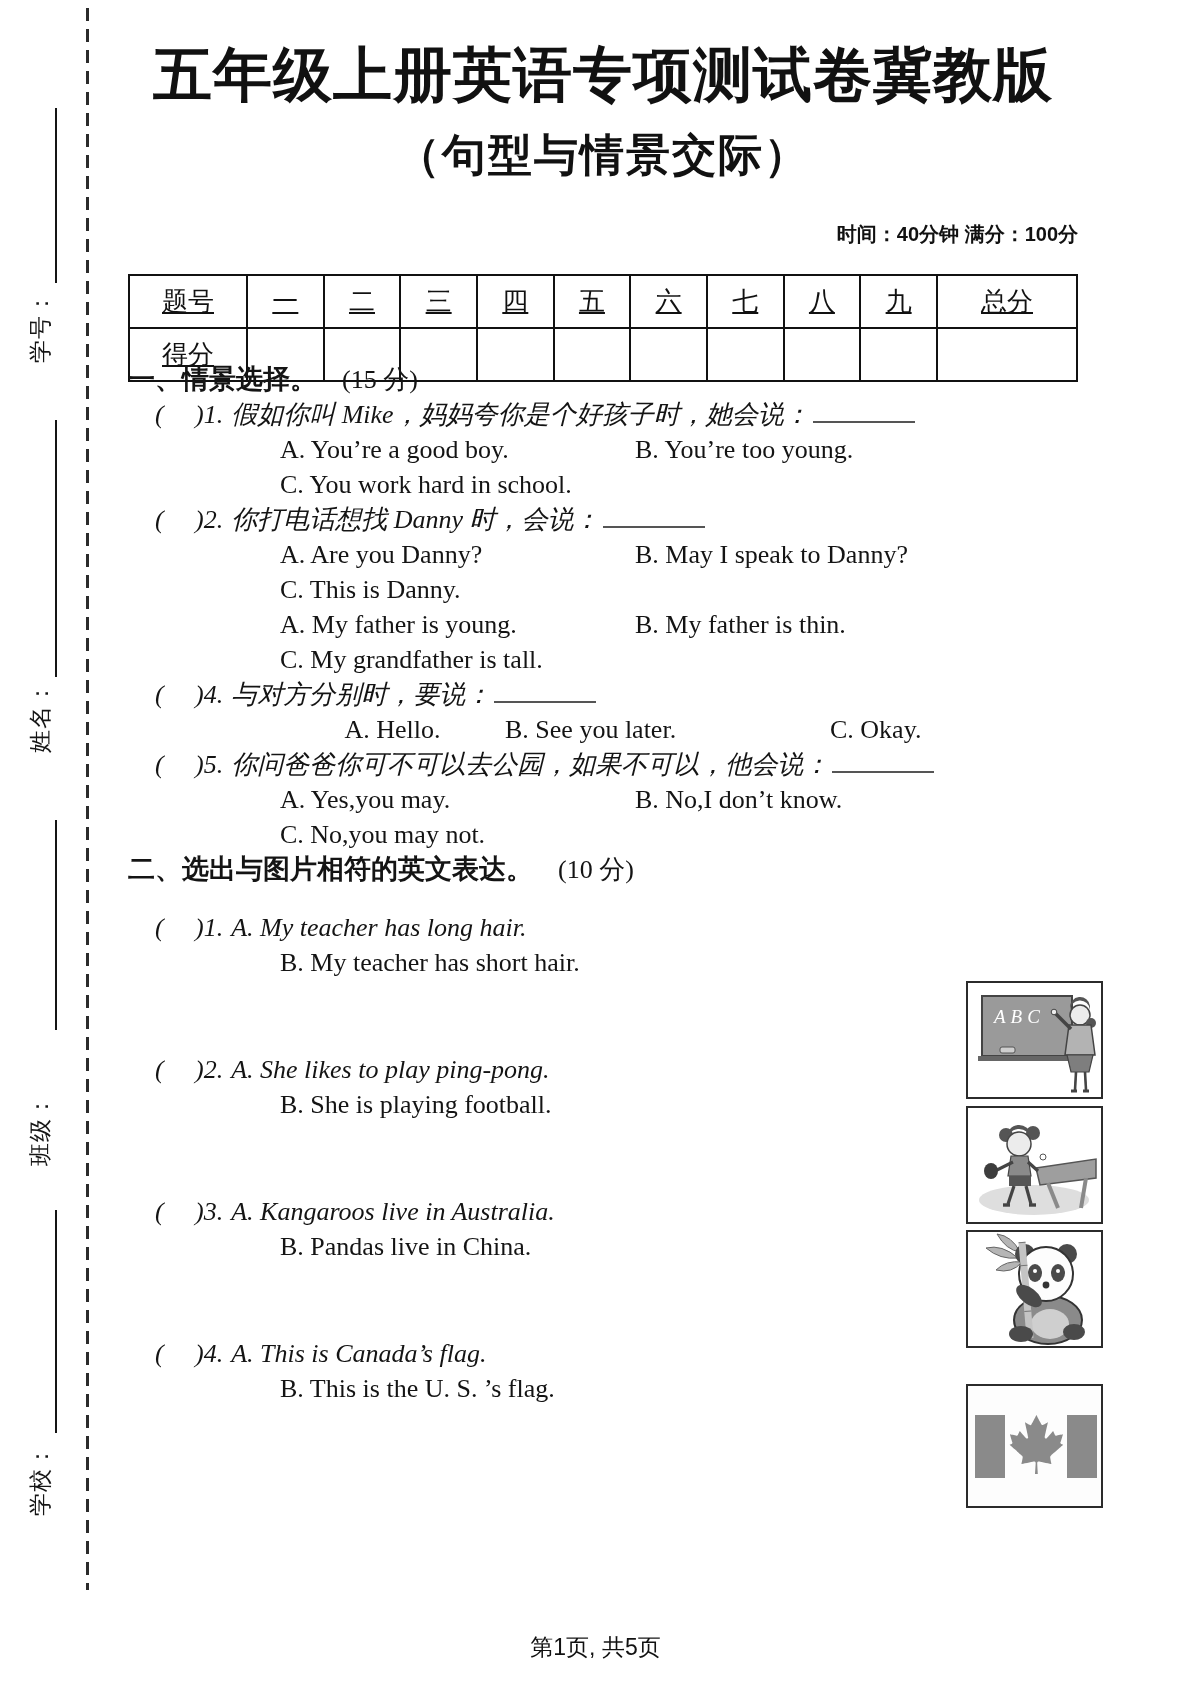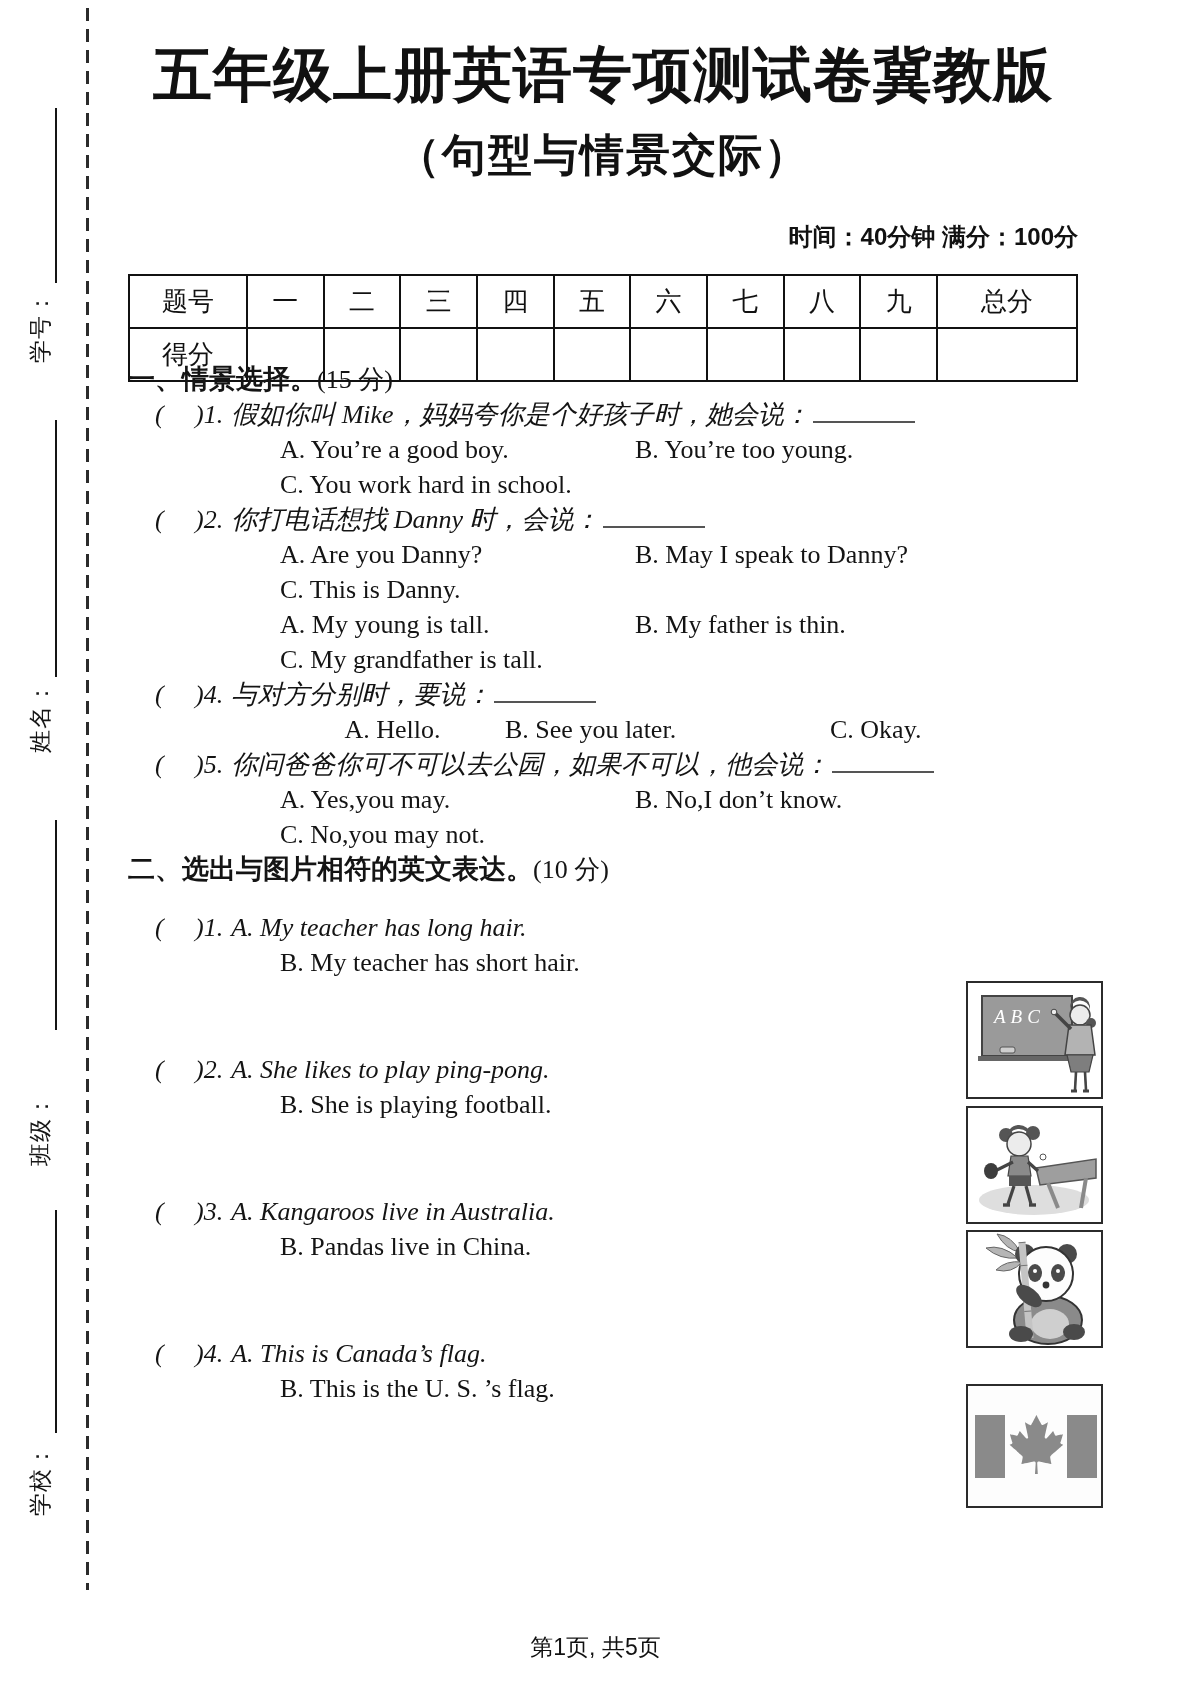--- a/index.html
+++ b/index.html
@@ -15,34 +15,34 @@
   .side-label{position:absolute;left:-2px;width:84px;height:30px;line-height:30px;
     text-align:center;font-size:23px;color:#151515;transform:rotate(-90deg);letter-spacing:1px;}
   .lb1{top:312px;} .lb2{top:702px;} .lb3{top:1115px;} .lb4{top:1465px;}
 
   
   .title{position:absolute;left:128px;top:36px;width:950px;text-align:center;
     font-size:59px;font-weight:bold;letter-spacing:1px;white-space:nowrap;}
   .subtitle{position:absolute;left:128px;top:126px;width:950px;text-align:center;
     font-size:44px;font-weight:bold;letter-spacing:2px;}
   .meta{position:absolute;left:128px;top:221px;width:950px;text-align:right;
-    font-size:24px;font-weight:bold;}
+    font-size:20px;font-weight:bold;}
 
   
   table.score{position:absolute;left:128px;top:274px;width:950px;
     border-collapse:collapse;table-layout:fixed;}
   table.score td{border:2px solid #111;height:51px;text-align:center;
-    font-size:26px;padding:0;}
+    font-size:26px;padding:0;text-decoration:underline;}
 
   
   .content{position:absolute;left:128px;top:362px;width:955px;
     font-family:"Liberation Serif",serif;font-size:26px;color:#141414;}
   .line{height:35px;line-height:35px;white-space:nowrap;}
   .sec-head{font-family:"Liberation Sans",sans-serif;font-weight:bold;font-size:27px;}
-  .sec-head .points{font-family:"Liberation Serif",serif;font-weight:normal;font-size:26px;}
+  .sec-head .points{font-family:"Liberation Serif",serif;font-weight:normal;font-size:26px;margin-left:25px;}
   .q-line{padding-left:27px;font-style:italic;}
   .open{display:inline-block;width:40px;}
   .num{margin-right:8px;}
   .opt-line{padding-left:152px;}
   .col355{display:inline-block;width:355px;}
   .col225{display:inline-block;width:225px;text-align:center;}
   .col325{display:inline-block;width:325px;}
   .blank{display:inline-block;width:102px;height:24px;border-bottom:2px solid #555;
     margin-left:3px;vertical-align:baseline;}
   .s2q1{margin-top:23px;} .s2q{margin-top:72px;}
@@ -140,21 +140,21 @@
       <span class="open">(</span><span class="num">)2.</span><span>你打电话想找 Danny 时，会说：</span><span class="blank"></span>
     </div>
     <div class="line opt-line">
       <span class="col355">A. Are you Danny?</span><span>B. May I speak to Danny?</span>
     </div>
     <div class="line opt-line">
       <span>C. This is Danny.</span>
     </div>
 
     <div class="line opt-line">
-      <span class="col355">A. My young is tall.</span><span>B. My father is thin.</span>
+      <span class="col355">A. My father is young.</span><span>B. My father is thin.</span>
     </div>
     <div class="line opt-line">
       <span>C. My grandfather is tall.</span>
     </div>
 
     <div class="line q-line">
       <span class="open">(</span><span class="num">)4.</span><span>与对方分别时，要说：</span><span class="blank"></span>
     </div>
     <div class="line opt-line">
       <span class="col225">A. Hello.</span><span class="col325">B. See you later.</span><span>C. Okay.</span>

